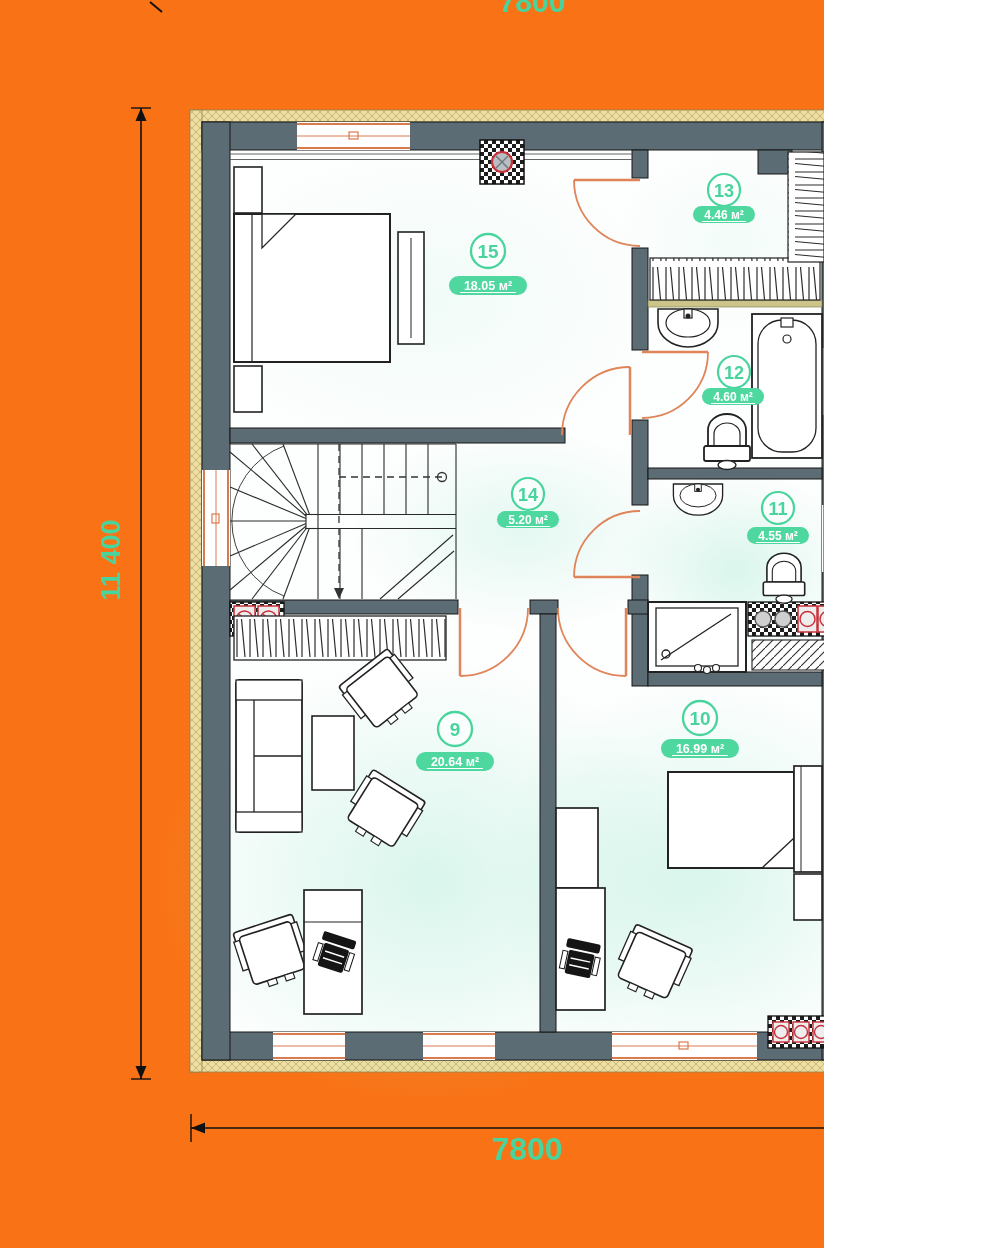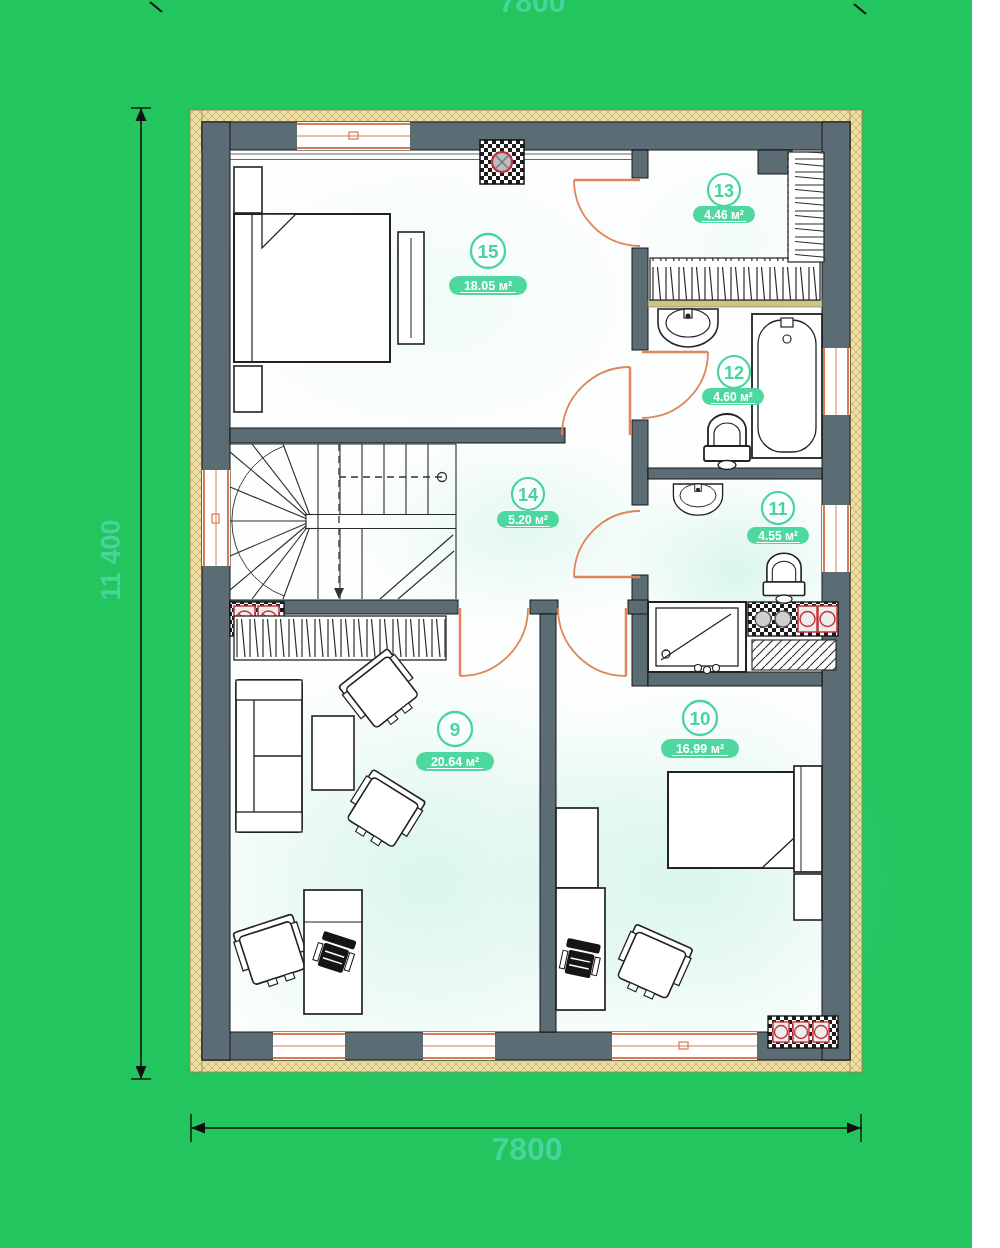--- a/index.html
+++ b/index.html
@@ -1,16 +1,16 @@
 <!DOCTYPE html>
 <html><head>
 <meta charset="utf-8">
 <style>
   html,body{margin:0;padding:0;background:#ffffff;}
-  .canvas{position:relative;width:972px;height:1248px;background:#22c55e;overflow:hidden;
+  .canvas{position:relative;width:824px;height:1248px;background:#f97316;overflow:hidden;
           font-family:"Liberation Sans", sans-serif;}
   svg{display:block;}
   text{font-family:"Liberation Sans", sans-serif;}
   .dim-text{fill:#49d49d;font-weight:bold;}
   .room-num{fill:#49d49d;font-weight:600;}
   .pill-text{fill:#ffffff;font-weight:bold;}
 </style>
 </head>
 <body>
 

